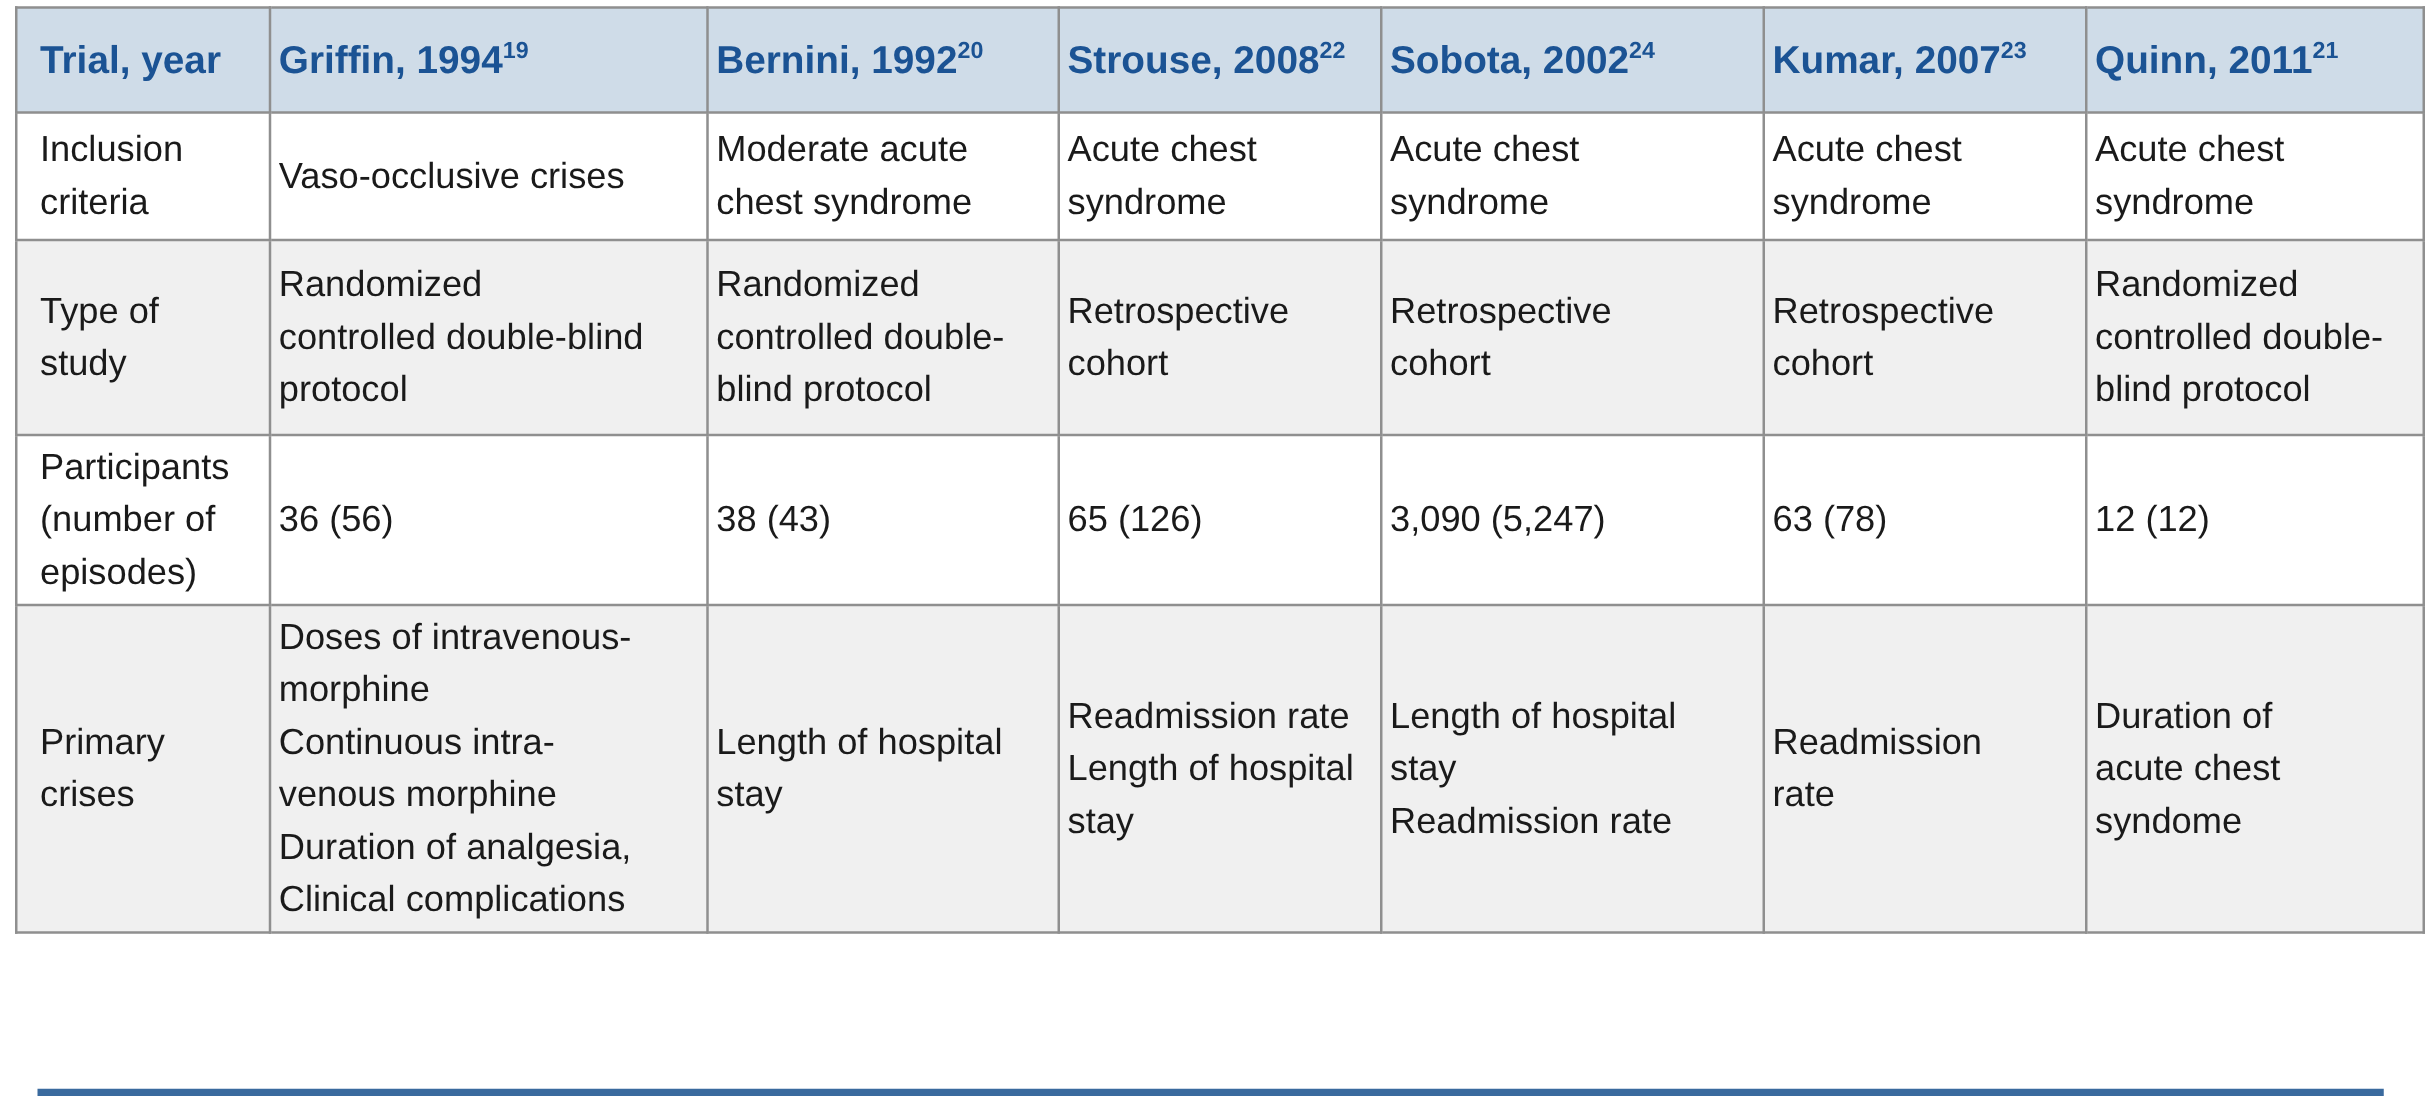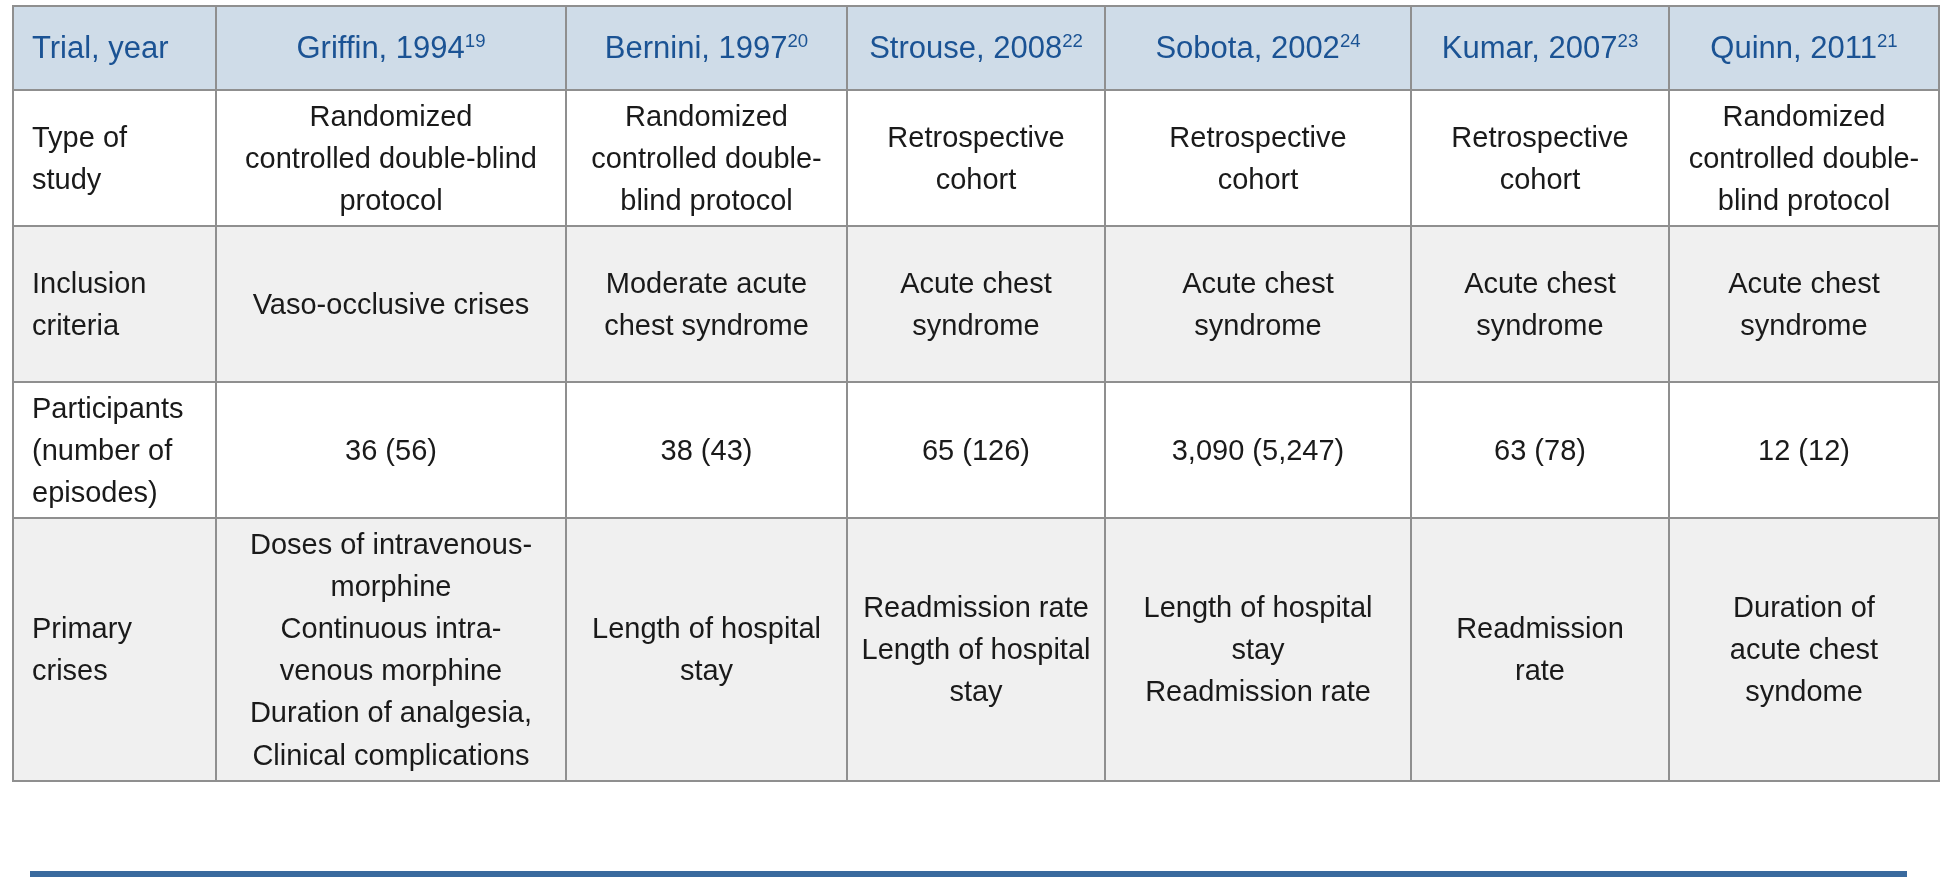--- a/index.html
+++ b/index.html
@@ -20,32 +20,32 @@
     top: 5px;
     width: 1926px;
     border-collapse: collapse;
     table-layout: fixed;
   }
 
   table.trials th,
   table.trials td {
     border: 2px solid var(--grid-border, #8f8f8f);
     vertical-align: middle;
-    text-align: center;
+    text-align: left;
     white-space: pre-line;
     font-size: 29px;
     line-height: 1.45;
     padding: 4px 6px;
     overflow: visible;
   }
 
   table.trials thead th {
     background: var(--header-bg, #cfdce8);
     color: var(--header-text, #1b5394);
-    font-weight: normal;
+    font-weight: bold;
     font-size: 31px;
     height: 74px;
   }
 
   table.trials thead th.corner,
   table.trials td.row-label {
     text-align: left;
     padding-left: 18px;
     padding-right: 8px;
   }
@@ -93,61 +93,61 @@
     <col style="width:281px">
     <col style="width:258px">
     <col style="width:306px">
     <col style="width:258px">
     <col style="width:270px">
   </colgroup>
   <thead>
     <tr>
       <th class="corner">Trial, year</th>
       <th><span>Griffin, 1994</span><sup>19</sup></th>
-      <th><span>Bernini, 1997</span><sup>20</sup></th>
+      <th><span>Bernini, 1992</span><sup>20</sup></th>
       <th><span>Strouse, 2008</span><sup>22</sup></th>
       <th><span>Sobota, 2002</span><sup>24</sup></th>
       <th><span>Kumar, 2007</span><sup>23</sup></th>
       <th><span>Quinn, 2011</span><sup>21</sup></th>
     </tr>
   </thead>
   <tbody>
+    <tr>
+      <td class="row-label">Inclusion
+criteria</td>
+      <td>Vaso-occlusive crises</td>
+      <td>Moderate acute
+chest syndrome</td>
+      <td>Acute chest
+syndrome</td>
+      <td>Acute chest
+syndrome</td>
+      <td>Acute chest
+syndrome</td>
+      <td>Acute chest
+syndrome</td>
+    </tr>
     <tr>
       <td class="row-label">Type of
 study</td>
       <td>Randomized
 controlled double-blind
 protocol</td>
       <td>Randomized
 controlled double-
 blind protocol</td>
       <td>Retrospective
 cohort</td>
       <td>Retrospective
 cohort</td>
       <td>Retrospective
 cohort</td>
       <td>Randomized
 controlled double-
 blind protocol</td>
-    </tr>
-    <tr>
-      <td class="row-label">Inclusion
-criteria</td>
-      <td>Vaso-occlusive crises</td>
-      <td>Moderate acute
-chest syndrome</td>
-      <td>Acute chest
-syndrome</td>
-      <td>Acute chest
-syndrome</td>
-      <td>Acute chest
-syndrome</td>
-      <td>Acute chest
-syndrome</td>
     </tr>
     <tr>
       <td class="row-label">Participants
 (number of
 episodes)</td>
       <td>36 (56)</td>
       <td>38 (43)</td>
       <td>65 (126)</td>
       <td>3,090 (5,247)</td>
       <td>63 (78)</td>

